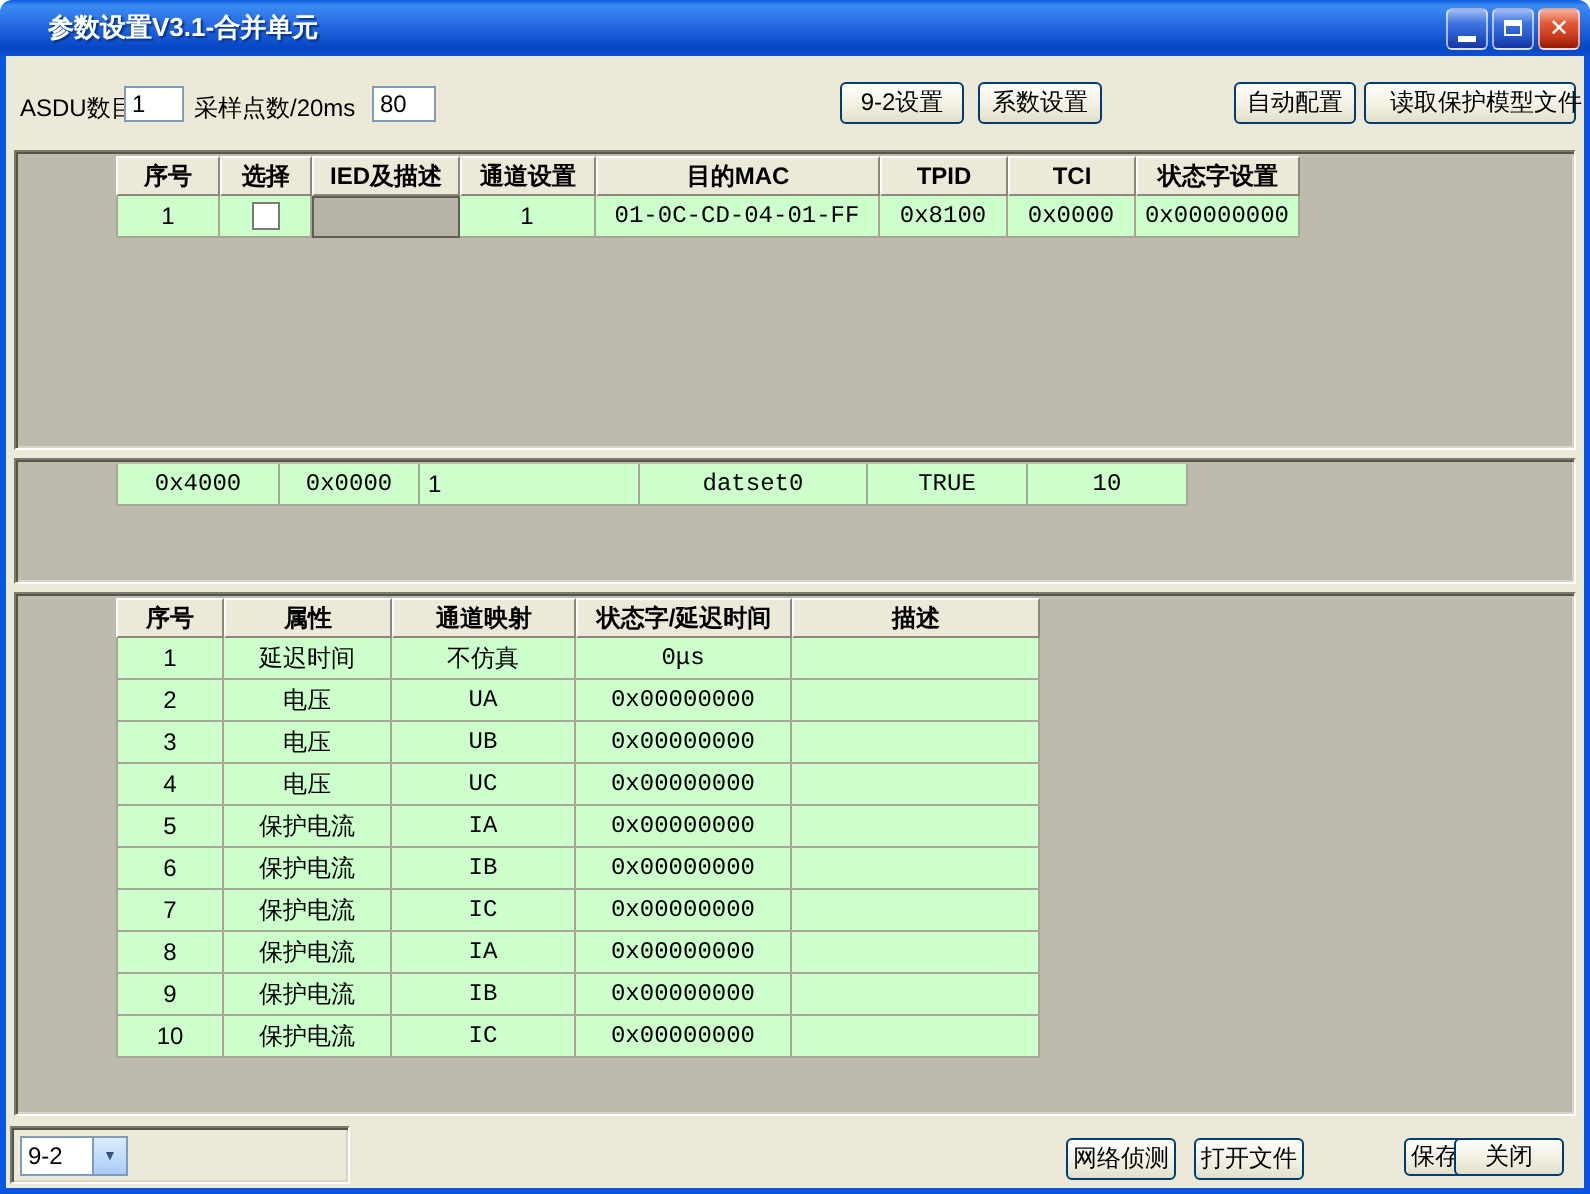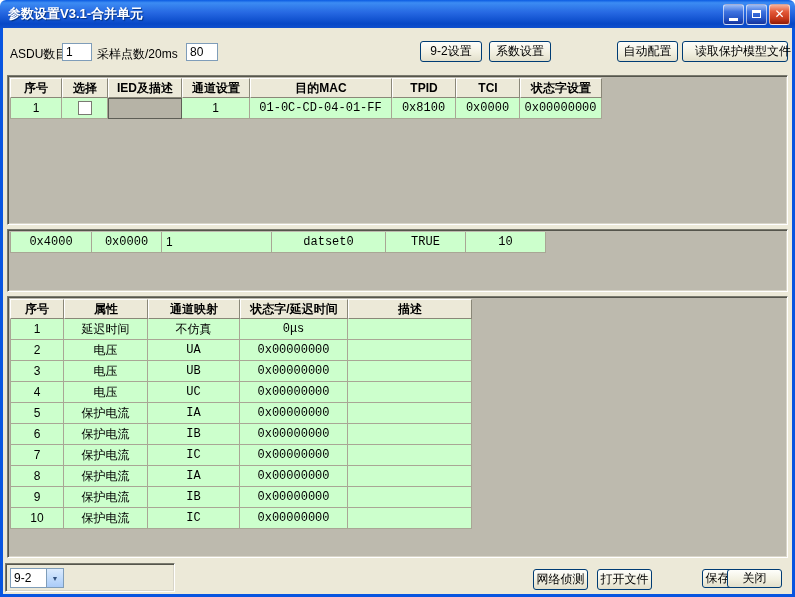--- a/index.html
+++ b/index.html
@@ -6,21 +6,21 @@
   .window {
     position:relative; width:795px; height:597px; overflow:hidden;
     font-family:"Liberation Sans","DejaVu Sans",sans-serif; font-size:12px; color:#000;
   }
   
   .titlebar {
     position:absolute; left:0; top:0; width:795px; height:28px;
     background:linear-gradient(180deg,#0B5BE2 0%,#3C8CF3 10%,#2668E2 45%,#0747C6 85%,#1050CE 100%);
     border-radius:6px 6px 0 0; display:flex; align-items:center;
   }
-  .title { flex:1; color:#fff; font-weight:bold; font-size:13px; padding-left:8px;
+  .title { flex:1; color:#fff; font-weight:bold; font-size:13px; padding-left:24px;
            text-shadow:1px 1px 1px #00317F; white-space:nowrap; }
   .tb-btns { display:flex; gap:2px; padding-right:5px; }
   .tbtn {
     width:21px; height:21px; border-radius:3px; box-sizing:border-box;
     border:1px solid rgba(255,255,255,.6);
     background:linear-gradient(180deg,#9CBCF5 0%,#3E73E0 35%,#2556C8 70%,#16349C 100%);
     display:flex; align-items:center; justify-content:center; color:#fff;
   }
   .tbtn.close { background:linear-gradient(180deg,#F5B09A 0%,#E35939 35%,#C93A1C 70%,#8F1A06 100%); }
   .ic-min { width:9px; height:3px; background:#fff; margin-top:10px; }
@@ -41,21 +41,21 @@
     font:12px "Liberation Sans","DejaVu Sans",sans-serif;
     background:linear-gradient(180deg,#FEFEFB 0%,#F2F0E1 55%,#E2DFCB 100%);
     border:1px solid #003C74; border-radius:3px; white-space:nowrap;
   }
   .panel {
     position:absolute; box-sizing:border-box; background:#BDBAAE;
     border-top:1px solid #7A7A6E; border-left:1px solid #7A7A6E;
     border-right:1px solid #FFFFFF; border-bottom:1px solid #FFFFFF;
     box-shadow:inset 1px 1px 0 #55554C, inset -1px -1px 0 #D8D5C8;
   }
-  .panel table { position:absolute; left:2px; top:2px; border-collapse:separate; border-spacing:0; table-layout:fixed; }
+  .panel table { position:absolute; left:2px; top:2px; border-collapse:separate; border-spacing:0; table-layout:fixed;padding-left:48px; }
   th {
     background:#ECE9D8; height:20px; box-sizing:border-box; padding:0;
     border:1px solid; border-color:#FFFFFF #8A8778 #8A8778 #FFFFFF;
     font-weight:bold; font-size:12px; text-align:center; overflow:hidden; white-space:nowrap;
   }
   td {
     background:#CCFFCC; height:21px; box-sizing:border-box; padding:0 2px;
     border-right:1px solid #A9A695; border-bottom:1px solid #A9A695;
     font-size:12px; text-align:center; overflow:hidden; white-space:nowrap;
   }

